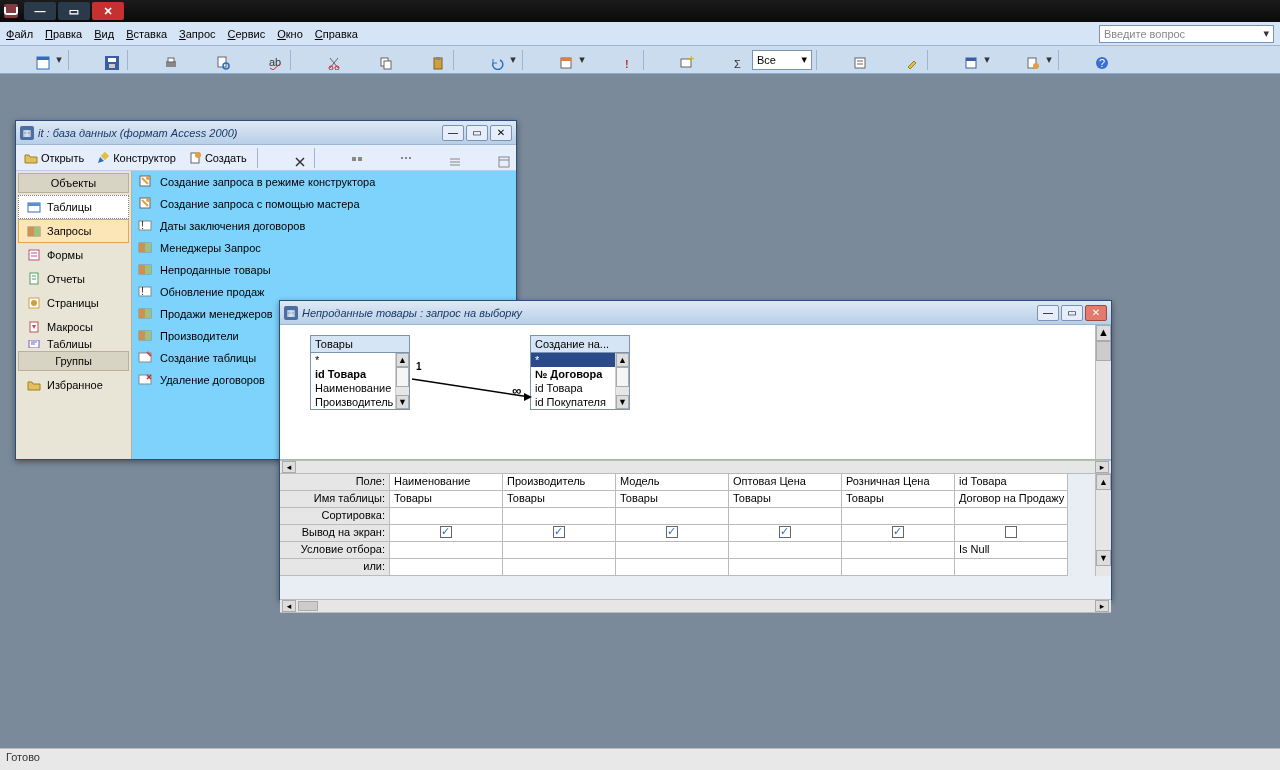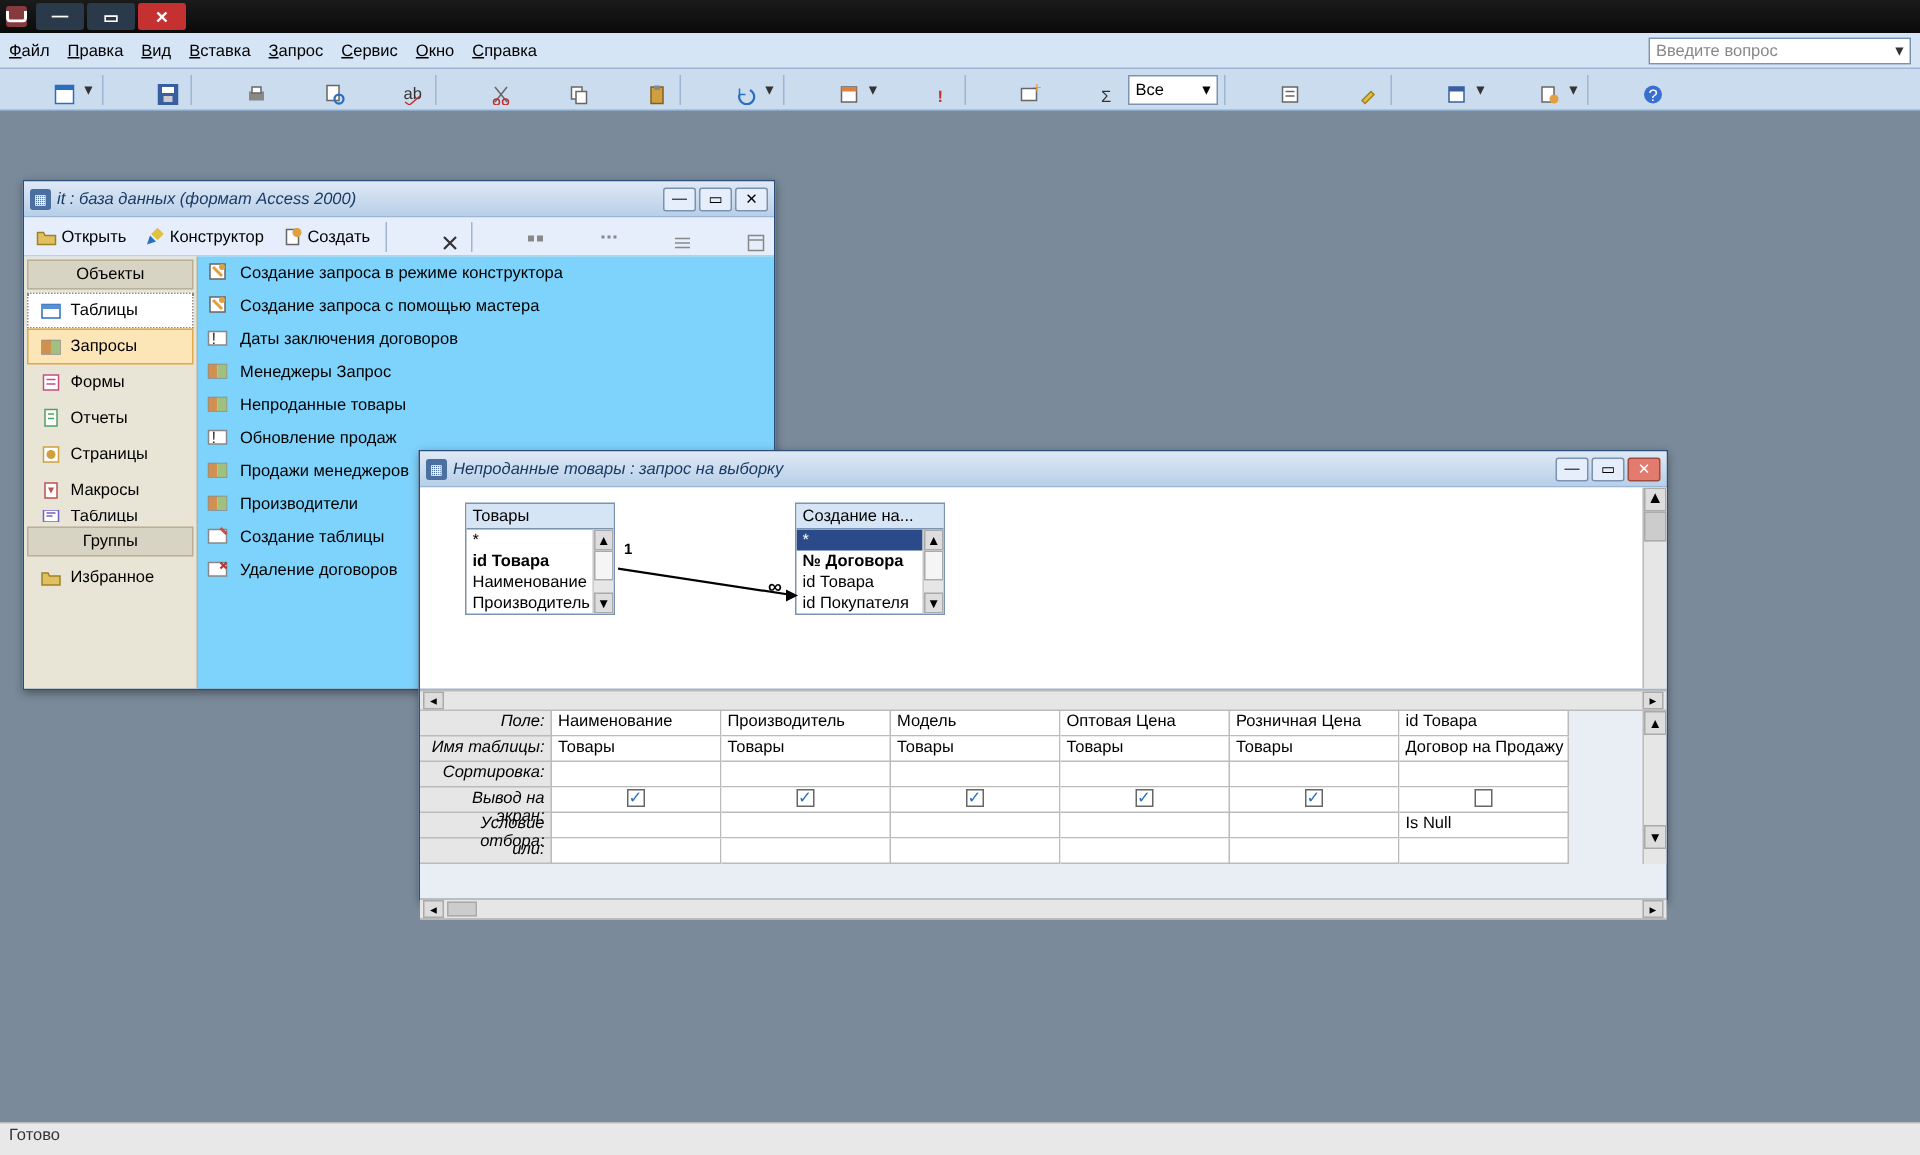--- a/index.html
+++ b/index.html
@@ -66,21 +66,21 @@
   .tblbox .tb-body .row.bold{font-weight:bold;}
   .tblbox .tb-body .row.sel{background:#2a4a8a;color:#fff;}
   .tblbox .tb-scroll{position:absolute;right:0;top:0;bottom:0;width:14px;background:#e6e6e6;border-left:1px solid #ccc;}
   .tb-sc-btn{height:14px;background:#ddd;border:1px solid #aaa;font-size:9px;text-align:center;line-height:12px;}
   .tb-sc-thumb{background:#f5f5f5;border:1px solid #aaa;height:20px;margin-top:0;}
   .relation{position:absolute;pointer-events:none;}
   .rel-1{position:absolute;font-weight:bold;font-size:10px;}
   .rel-inf{position:absolute;font-weight:bold;font-size:13px;}
   
   .grid-wrap{display:flex;}
-  .grid-labels{width:88px;background:#e6e6e6;font-style:italic;}
+  .grid-labels{width:110px;background:#e6e6e6;}
   .grid-labels .gl{height:17px;border-bottom:1px solid #bbb;border-right:1px solid #bbb;text-align:right;padding:1px 4px;}
   .grid-cols{flex:1;overflow-x:auto;}
   .grid-row{display:flex;height:17px;}
   .gcell{width:113px;border-right:1px solid #bbb;border-bottom:1px solid #bbb;padding:1px 4px;background:#fff;white-space:nowrap;overflow:hidden;}
   .gcell.chk{text-align:center;}
   .chkbox{display:inline-block;width:12px;height:12px;border:1px solid #666;background:#fff;position:relative;}
   .chkbox.on::after{content:"✓";position:absolute;left:0;top:-2px;color:#2a6fbf;font-size:11px;}
   .vscroll{width:16px;background:#e6e6e6;border-left:1px solid #bbb;}
   .vscroll .vs-btn{height:16px;background:#ddd;border:1px solid #aaa;text-align:center;font-size:9px;line-height:14px;}
   

